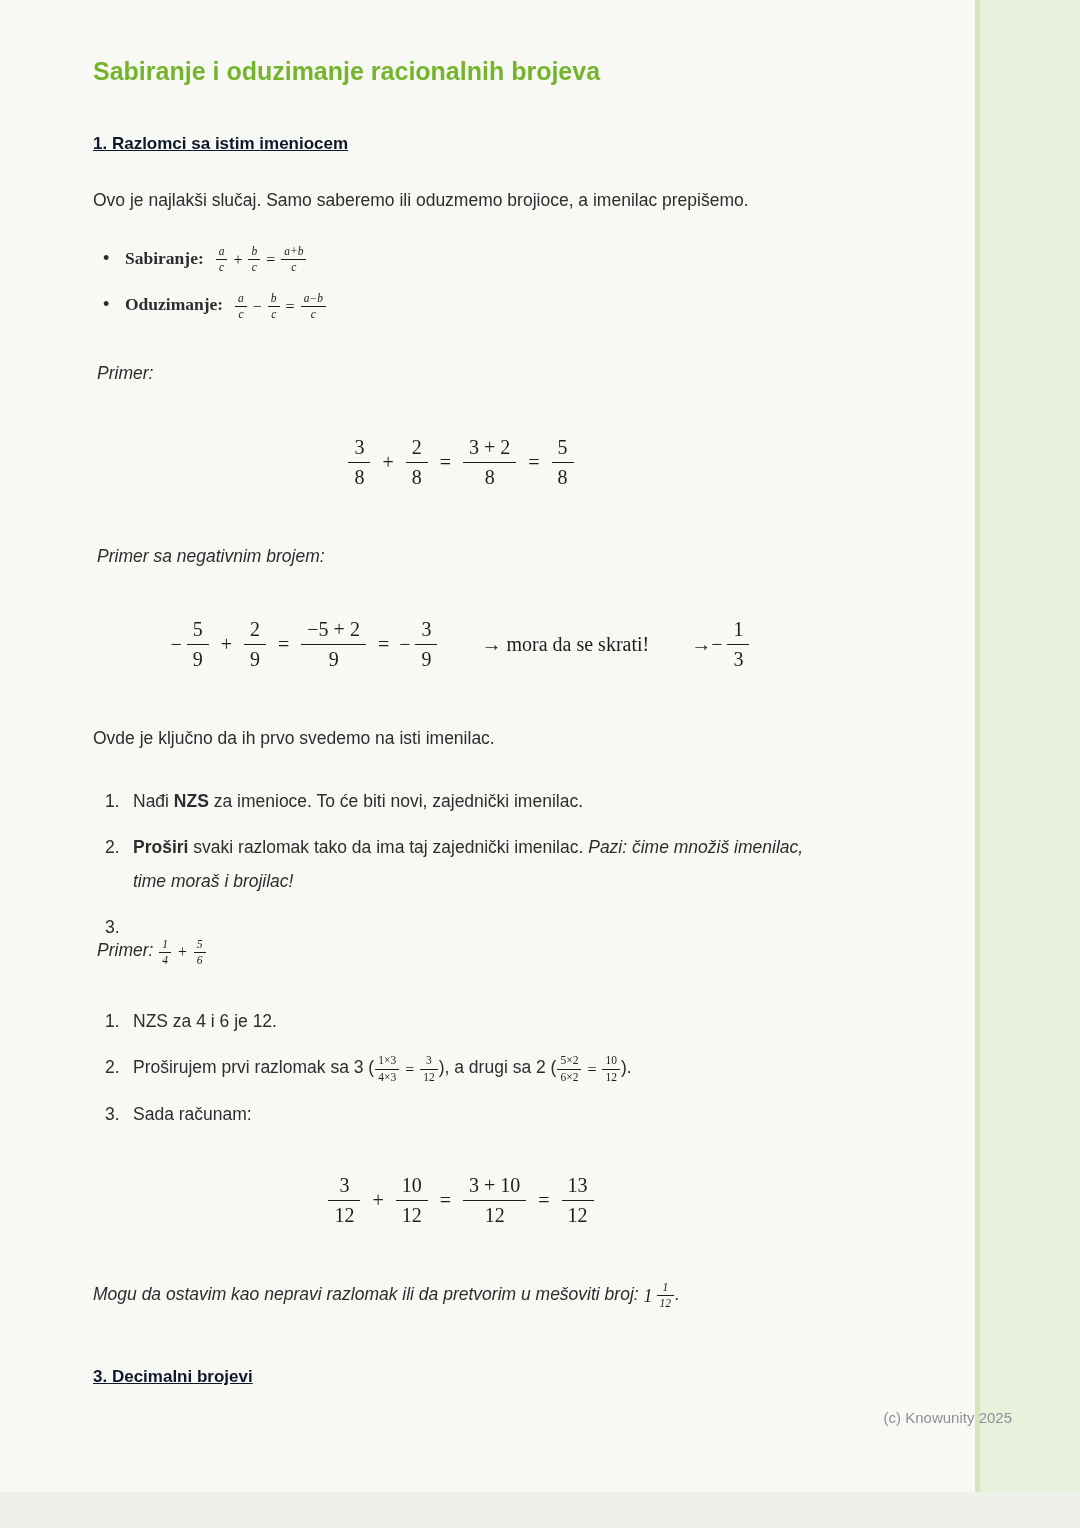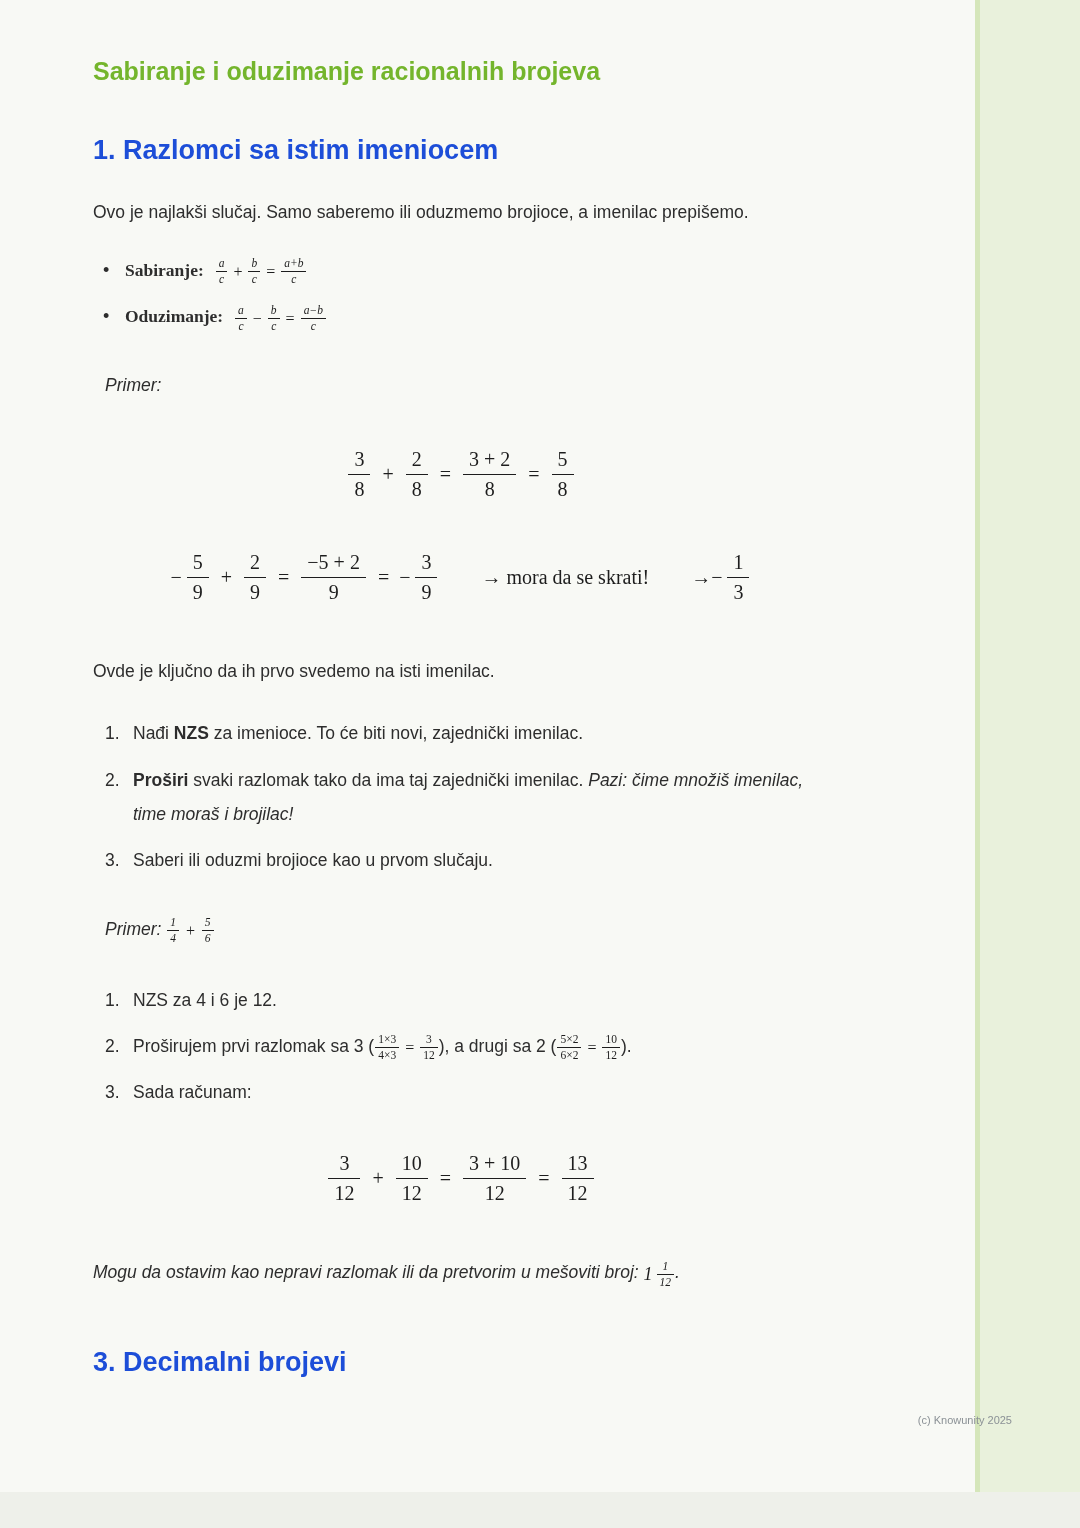--- a/index.html
+++ b/index.html
@@ -2,26 +2,26 @@
 <html><head>
 <meta charset="utf-8">
 <style>
   html,body{margin:0;padding:0;}
   body{background:#eef0ea;font-family:"Liberation Sans",sans-serif;}
   .page{position:relative;width:1080px;height:1492px;background:#f8f9f5;overflow:hidden;color:#2d2d2d;}
   .stripe{position:absolute;top:0;right:0;width:100px;height:100%;background:#e9f1dc;border-left:5px solid #d5e6ba;}
   .content{position:absolute;left:93px;top:57px;width:736px;}
 
   h1{font-size:25px;line-height:1.15;color:#74b52c;font-weight:700;margin:0 0 48px;}
-  h2{font-size:27px;line-height:1.2;color:#1d4ed8;font-weight:700;margin:52px 0 28px;}
+  h2{font-size:17px;line-height:1.2;color:#0f172a;font-weight:700;margin:52px 0 28px;text-decoration:underline;}
   h2.first{margin-top:46px;}
 
   p{font-size:17.5px;line-height:2.15;margin:9px 0 24px;}
   .justify{text-align:justify;}
-  .primer{font-style:italic;margin:34px 12px;}
+  .primer{font-style:italic;margin:34px 4px;}
   .outro{margin:38px 0 0;font-style:italic;}
 
   ul.bullets{list-style:none;margin:2px 0 26px;padding:0;}
   ul.bullets li{position:relative;padding-left:32px;margin-bottom:16px;font-size:17.5px;line-height:1.7;}
   .bullet{position:absolute;left:10px;top:-1px;font-size:18px;}
   .blabel{font-weight:700;margin-right:6px;font-family:Liberation Serif, serif;}
 
   ol.steps{list-style:none;margin:26px 0 30px;padding:0 0 0 12px;}
   ol.steps li{position:relative;padding-left:28px;margin-bottom:12px;font-size:17.5px;line-height:1.95;max-width:680px;}
   .onum{position:absolute;left:0;top:0;}
@@ -38,21 +38,21 @@
   .m-num{margin-right:3px;}
 
   .math{font-family:"Liberation Serif",serif;color:#1d1d1d;}
   .math-sm .frac{font-size:11.5px;margin:0 1px;vertical-align:middle;}
   .math-sm .fnum{border-bottom:1px solid #1d1d1d;padding:0 3px 1px;}
   .math-sm .fden{padding:1px 3px 0;}
   .math-sm .m-op{font-size:16px;margin:0 5px;vertical-align:middle;}
   .math-sm .m-num{font-size:18px;vertical-align:middle;}
   .formula .frac{font-style:italic;}
 
-  .footer{position:absolute;right:68px;bottom:66px;font-size:11px;color:#8b9196;z-index:2;}
+  .footer{position:absolute;right:68px;bottom:66px;font-size:15px;color:#8b9196;z-index:2;}
 </style>
 </head>
 <body>
 
 <div class="page">
   <div class="stripe"></div>
 
   <div class="content">
 
     <h1>Sabiranje i oduzimanje racionalnih brojeva</h1>
@@ -71,38 +71,38 @@
         <span class="bullet">•</span>
         <b class="blabel">Oduzimanje:</b>
         <span class="math math-sm formula"><span class="frac"><span class="fnum">a</span><span class="fden">c</span></span><span class="m-op">−</span><span class="frac"><span class="fnum">b</span><span class="fden">c</span></span><span class="m-op">=</span><span class="frac"><span class="fnum">a−b</span><span class="fden">c</span></span></span>
       </li>
     </ul>
 
     <p class="primer">Primer:</p>
 
     <div class="eq"><span class="frac"><span class="fnum">3</span><span class="fden">8</span></span><span class="m-op">+</span><span class="frac"><span class="fnum">2</span><span class="fden">8</span></span><span class="m-op">=</span><span class="frac"><span class="fnum">3 + 2</span><span class="fden">8</span></span><span class="m-op">=</span><span class="frac"><span class="fnum">5</span><span class="fden">8</span></span></div>
 
+    <p class="primer">Primer sa negativnim brojem:</p>
 
     <div class="eq"><span class="m-sign">−</span><span class="frac"><span class="fnum">5</span><span class="fden">9</span></span><span class="m-op">+</span><span class="frac"><span class="fnum">2</span><span class="fden">9</span></span><span class="m-op">=</span><span class="frac"><span class="fnum">−5 + 2</span><span class="fden">9</span></span><span class="m-op">=</span><span class="m-sign">−</span><span class="frac"><span class="fnum">3</span><span class="fden">9</span></span><span class="m-text">→ mora da se skrati!</span><span class="m-text">→</span><span class="m-sign">−</span><span class="frac"><span class="fnum">1</span><span class="fden">3</span></span></div>
 
 
     <p>Ovde je ključno da ih prvo svedemo na isti imenilac.</p>
 
     <ol class="steps">
       <li>
         <span class="onum">1.</span>
         <span><span>Nađi </span><b>NZS</b><span> za imenioce. To će biti novi, zajednički imenilac.</span></span>
       </li>
       <li>
         <span class="onum">2.</span>
         <span><b>Proširi</b><span> svaki razlomak tako da ima taj zajednički imenilac. </span><i>Pazi: čime množiš imenilac, time moraš i brojilac!</i></span>
       </li>
       <li>
         <span class="onum">3.</span>
-        <span>Saberi ili oduzmi brojioce kao u prvom slučaju.</span>
       </li>
     </ol>
 
     <p class="primer">
       <span>Primer: </span>
       <span class="math math-sm"><span class="frac"><span class="fnum">1</span><span class="fden">4</span></span><span class="m-op">+</span><span class="frac"><span class="fnum">5</span><span class="fden">6</span></span></span>
     </p>
 
     <ol class="steps">
       <li>

